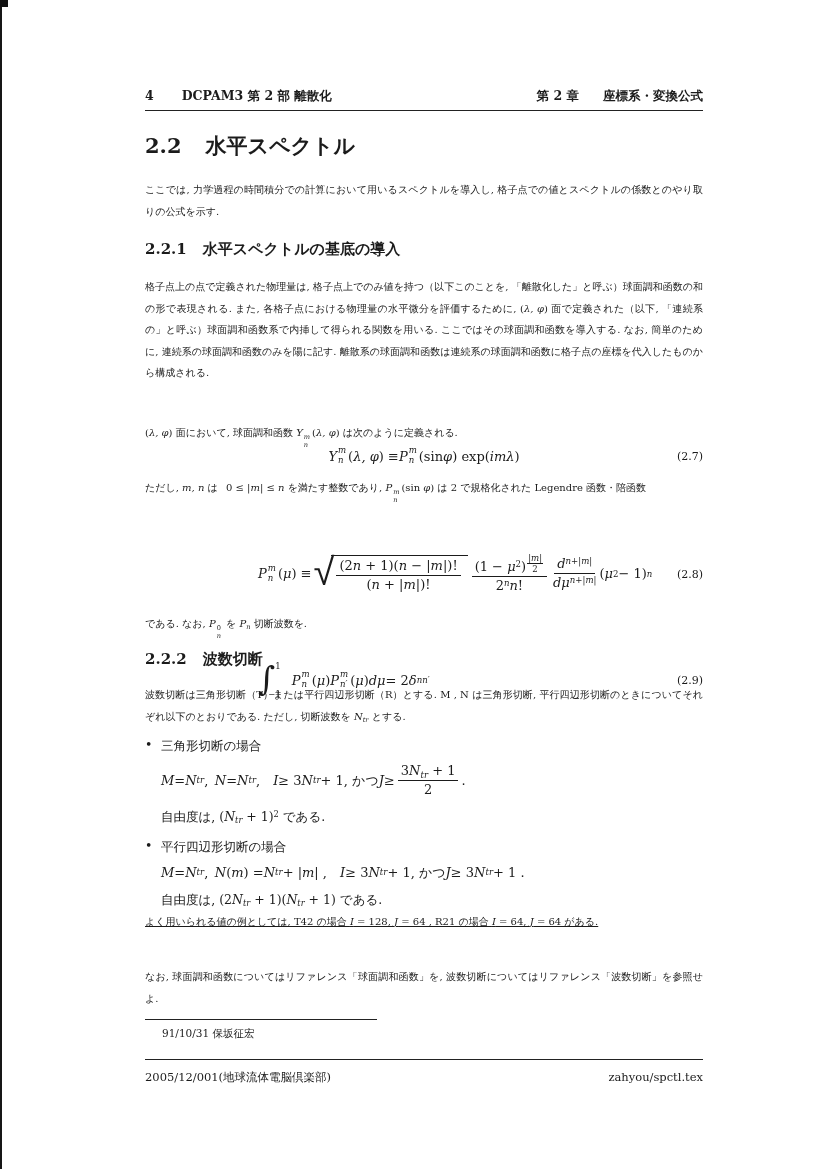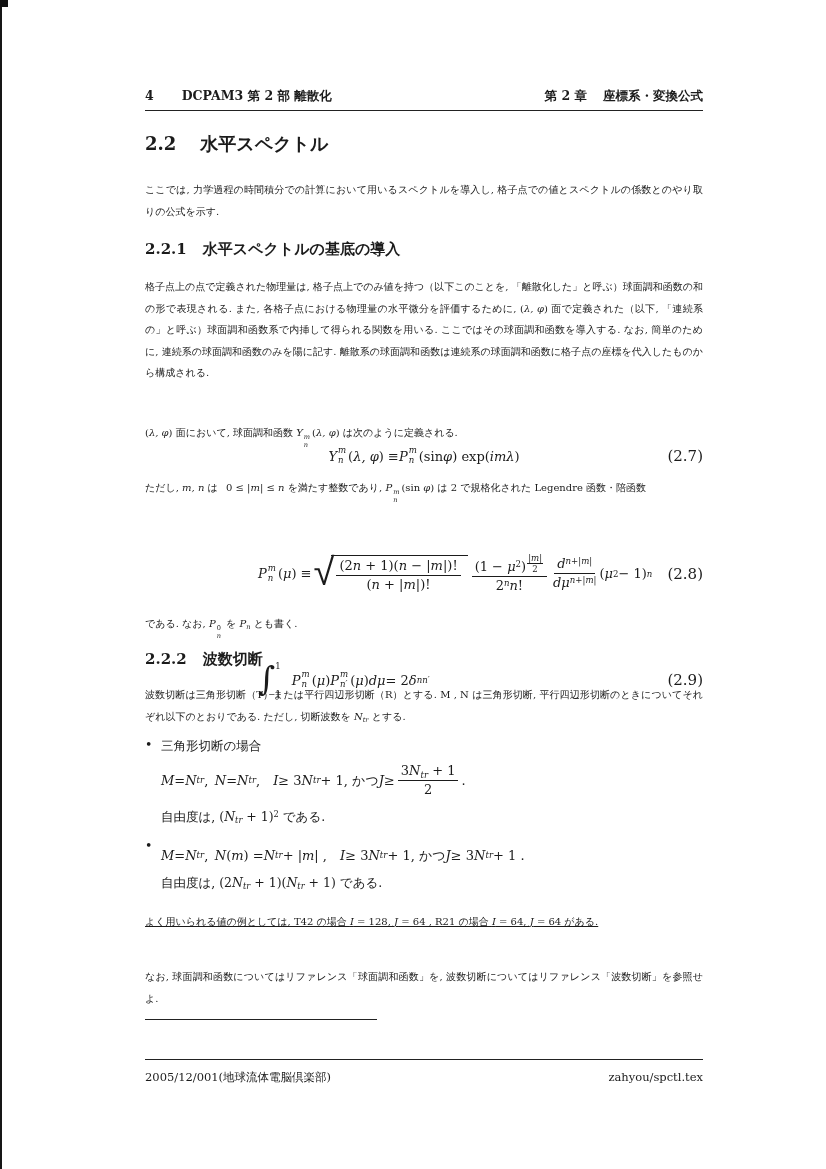--- a/index.html
+++ b/index.html
@@ -8,24 +8,24 @@
   .blk{position:absolute;left:145px;width:558px;}
 
   
   .scan-edge{position:absolute;left:0;top:0;width:2px;height:1169px;background:#161616;}
   .scan-dot{position:absolute;left:0;top:0;width:8px;height:7px;background:#111;}
 
   
   .running-head{top:88px;display:flex;justify-content:space-between;align-items:baseline;
                 border-bottom:1.2px solid #222;padding-bottom:5px;font-weight:bold;font-size:12.5px;}
   .rh-num{margin-right:28px;}
-  .rh-chap{margin-right:16px;}
-
-  
-  .sec-title{top:132px;font-size:18px;font-weight:bold;}
+  .rh-chap{margin-right:24px;}
+
+  
+  .sec-title{top:132px;font-size:21px;font-weight:bold;}
   .sec-title .no{margin-right:24px;}
   .subsec{font-size:15px;font-weight:bold;}
   .subsec .no{margin-right:16px;}
   .b-s221{top:240px;}
   .b-s222{top:650px;}
 
   
   p.doc{font-size:10px;line-height:21.5px;text-align:justify;margin:0;}
   .b-intro{top:179px;}
   .b-basis{top:276px;}
@@ -36,21 +36,21 @@
   .b-examples{top:911px;text-decoration:underline;}
   .b-reference{top:966px;}
 
   
   .eqrow{position:relative;display:flex;align-items:center;font-size:13px;}
   .b-eq27{top:441px;height:30px;}
   .b-eq28{top:515px;height:58px;}
   .b-eq29{top:570px;height:44px;}
   .eqc{margin:0 auto;display:inline-flex;align-items:center;white-space:nowrap;}
   .eqleft .eqc{margin:0;padding-left:113px;}
-  .eqnum{position:absolute;right:0;top:50%;transform:translateY(-50%);font-size:15px;}
+  .eqnum{position:absolute;right:0;top:50%;transform:translateY(-50%);font-size:11px;}
 
   
   .mi{font-style:italic;}
   sub,sup{font-size:66%;line-height:1;}
   sub{vertical-align:-0.3em;}
   sup{vertical-align:0.5em;}
   .ss{display:inline-flex;flex-direction:column;align-items:flex-start;font-size:66%;
       line-height:1.15;vertical-align:-0.45em;padding:0 2px 0 1px;}
   .frac{display:inline-flex;flex-direction:column;align-items:center;vertical-align:middle;
         margin:0 3px;text-align:center;line-height:1.25;}
@@ -217,21 +217,21 @@
         <span> = 2</span>
         <span class="mi">δ</span>
         <sub class="mi">nn′</sub>
       </span>
     <span class="eqnum">(2.9)</span>
   </div>
 
   <p class="blk doc b-dearu"><span>である. なお, </span><span class="mi">P</span><span class="ss">
         <span>0</span>
         <span class="mi">n</span>
-      </span><span> を </span><span class="mi">P</span><sub class="mi">n</sub><span> とも書く.</span></p>
+      </span><span> を </span><span class="mi">P</span><sub class="mi">n</sub><span> 切断波数を.</span></p>
 
   <div class="blk subsec b-s222">
     <span class="no">2.2.2</span><span>波数切断</span>
   </div>
 
   <p class="blk doc b-cutoff"><span>波数切断は三角形切断（T）または平行四辺形切断（R）とする. M , N は三角形切断, 平行四辺形切断のときについてそれぞれ以下のとおりである. ただし, 切断波数を </span><span class="mi">N</span><sub class="mi">tr</sub><span> とする.</span></p>
 
   <div class="blk b-list">
     <div class="bullet-item">
       <span class="bullet-marker">•</span>
@@ -260,20 +260,21 @@
               <span class="fden"><span>2</span></span>
             </span>
             <span>.</span>
           </div>
         <div class="bullet-dof"><span>自由度は, (</span><span class="mi">N</span><sub class="mi">tr</sub><span> + 1)</span><sup>2</sup><span> である.</span></div>
       </div>
     </div>
     <div class="bullet-item">
       <span class="bullet-marker">•</span>
       <div class="bullet-body">
+        <div class="bullet-label">平行四辺形切断の場合</div>
         <div class="bullet-math">
             <span class="mi">M</span>
             <span> = </span>
             <span class="mi">N</span>
             <sub class="mi">tr</sub>
             <span>, </span>
             <span class="mi">N</span>
             <span>(</span>
             <span class="mi">m</span>
             <span>) = </span>
@@ -297,20 +298,24 @@
       </div>
     </div>
   </div>
 
   <p class="blk doc b-examples"><span>よく用いられる値の例としては, T42 の場合 </span><span class="mi">I</span><span> = 128, </span><span class="mi">J</span><span> = 64 , R21 の場合 </span><span class="mi">I</span><span> = 64, </span><span class="mi">J</span><span> = 64 がある.</span></p>
 
   <p class="blk doc b-reference">なお, 球面調和函数についてはリファレンス「球面調和函数」を, 波数切断についてはリファレンス「波数切断」を参照せよ.</p>
 
   <div class="blk b-footnote">
     <div class="footnote-rule"></div>
+    <div class="footnote-text">
+      <span>91/10/31</span>
+      <span>保坂征宏</span>
+    </div>
   </div>
 
   <div class="blk b-footer">
     <div class="pagefoot">
       <span>2005/12/001(地球流体電脳倶楽部)</span>
       <span>zahyou/spctl.tex</span>
     </div>
   </div>
 </div>
 

